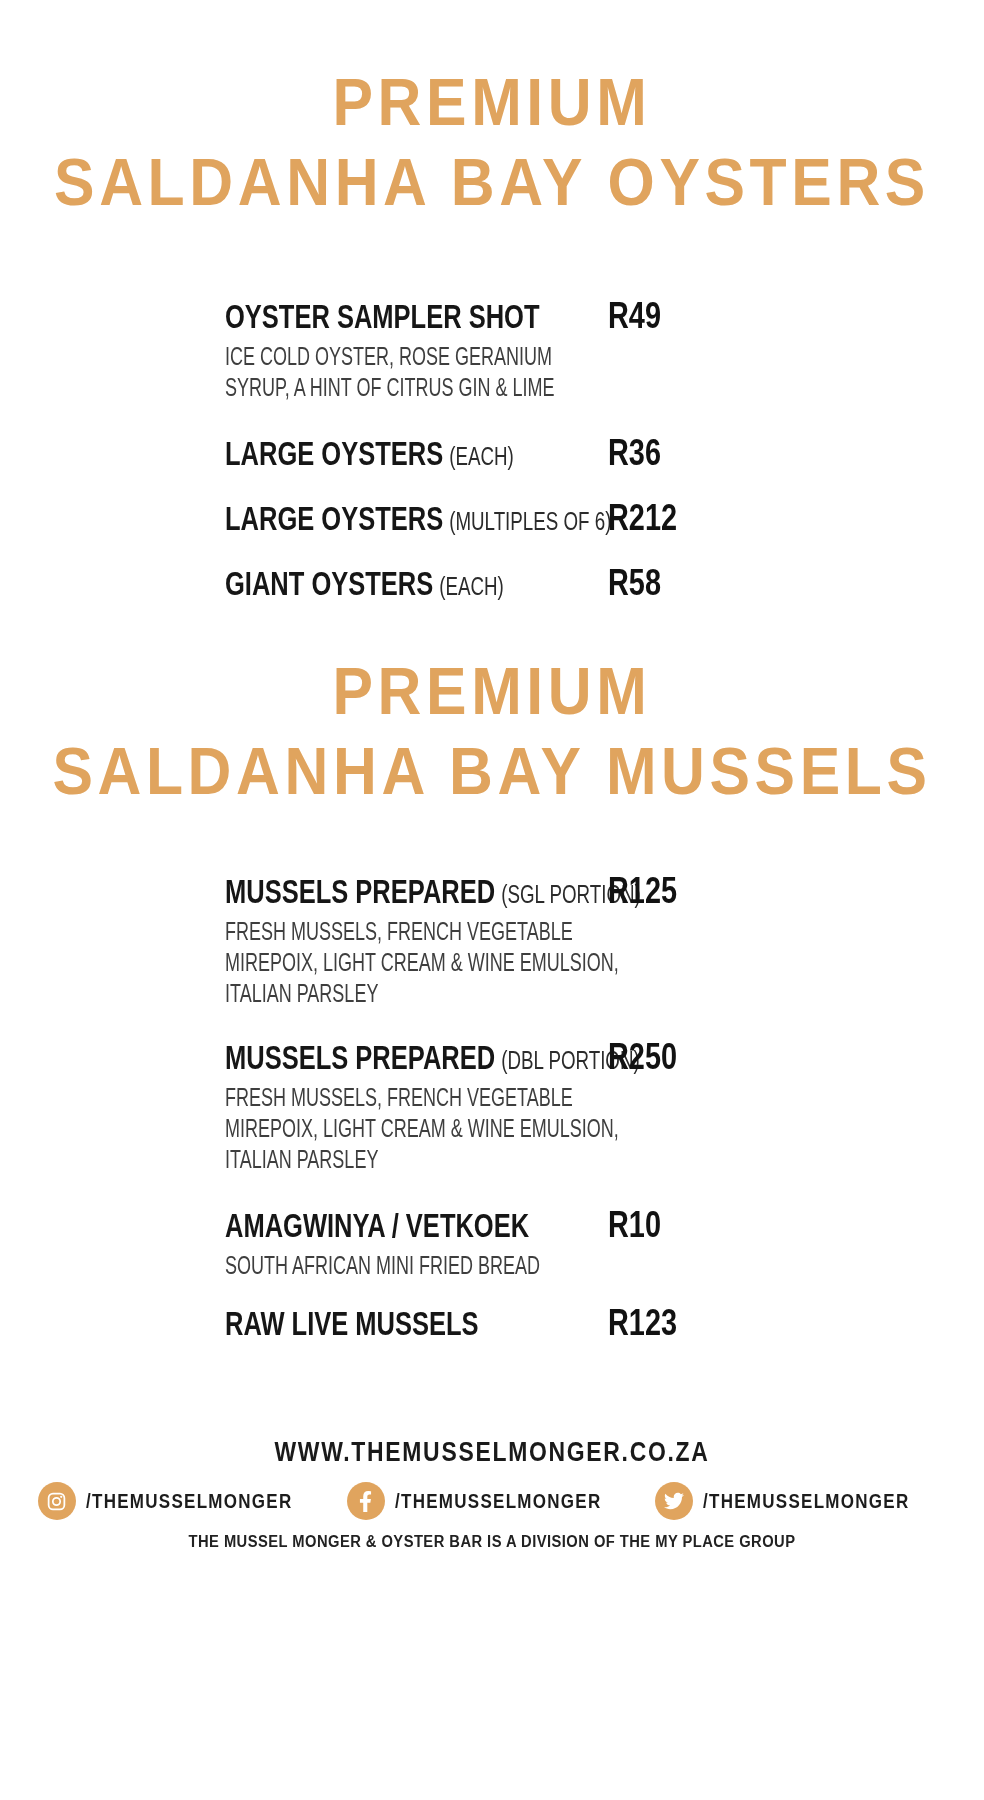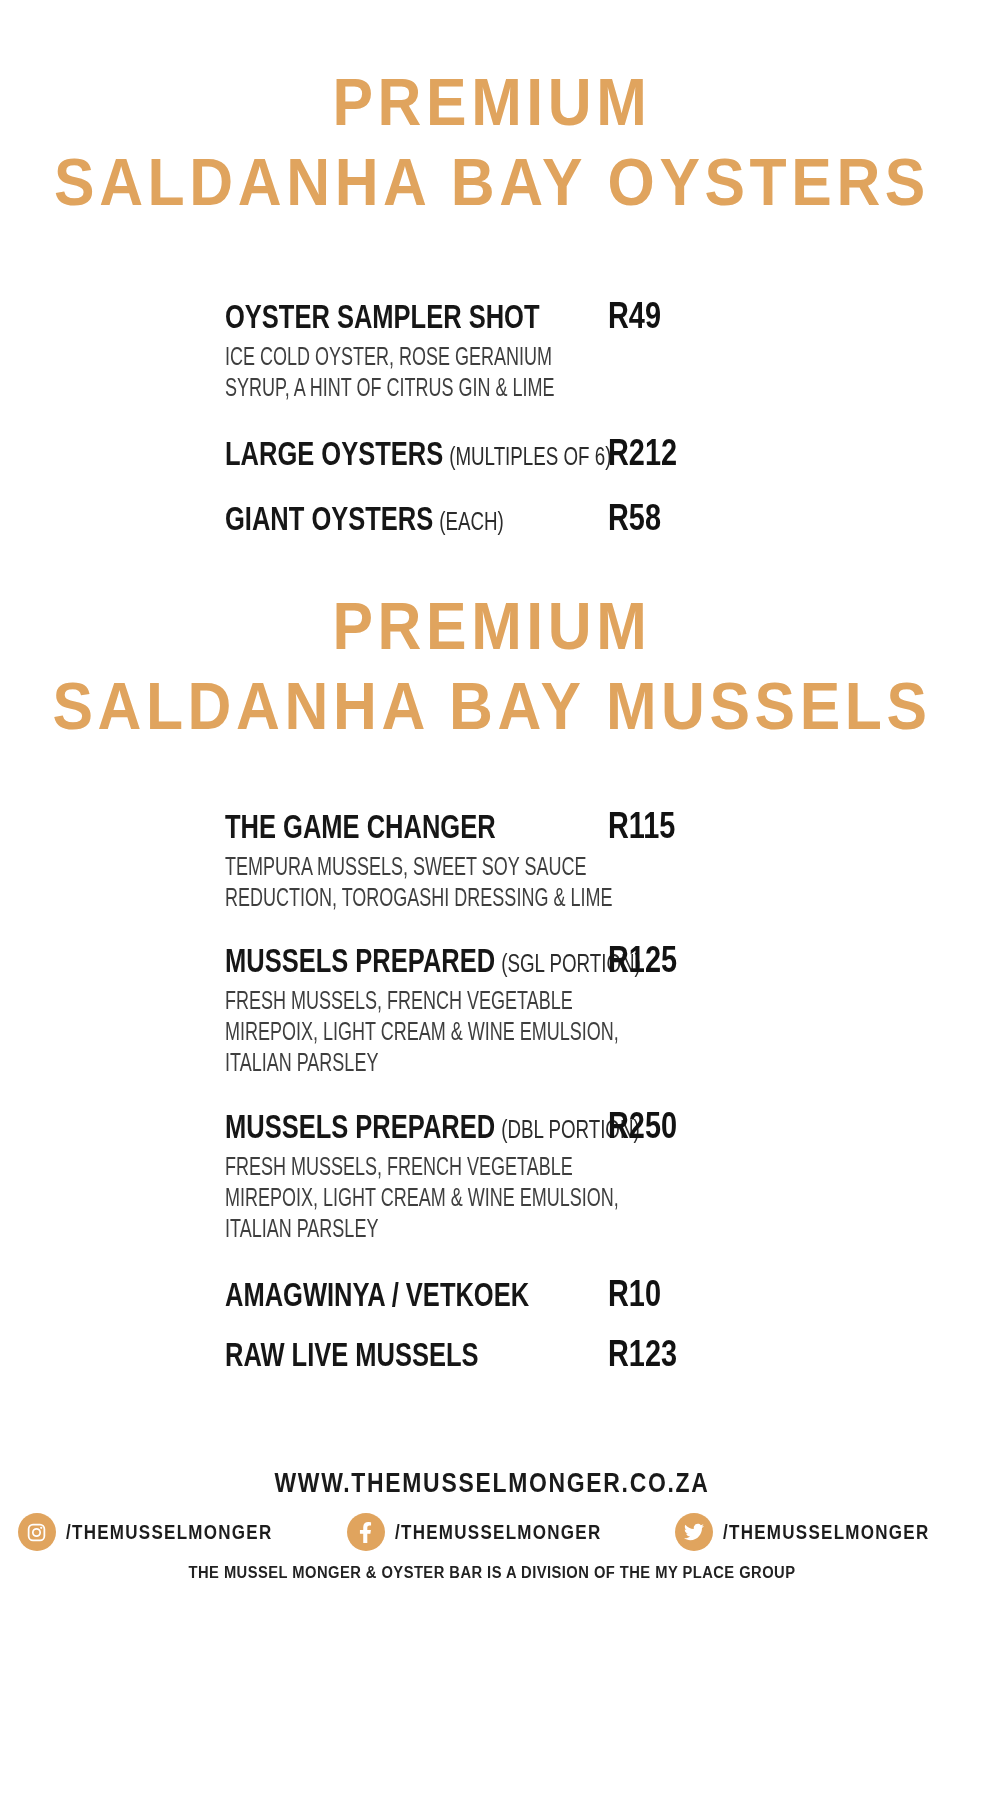--- a/index.html
+++ b/index.html
@@ -35,21 +35,21 @@
   .desc { margin-top:7px; }
   .desc-line {
     display:block; transform:scaleX(0.72); transform-origin:0 50%;
     font-size:25px; line-height:31px; color:#3e3e3e; white-space:nowrap; font-weight:400;
   }
   .footer { margin-top:96px; text-align:center; }
   .website {
     display:block; font-size:27px; line-height:31px; font-weight:700; color:#1a1a1a;
     letter-spacing:2px; transform:scaleX(0.85); transform-origin:50% 50%; white-space:nowrap;
   }
-  .socials { margin-top:14px; display:flex; justify-content:center; align-items:center; gap:38px; }
+  .socials { margin-top:14px; display:flex; justify-content:center; align-items:center; gap:18px; }
   .social { display:flex; align-items:center; gap:10px; }
   .social-icon {
     width:38px; height:38px; border-radius:50%; background:#E0A45E; flex:0 0 auto;
     display:flex; align-items:center; justify-content:center; color:#fff;
   }
   .handle {
     font-size:20px; font-weight:700; color:#1c1c1c; letter-spacing:1.5px;
     transform:scaleX(0.85); transform-origin:0 50%; white-space:nowrap;
   }
   .disclaimer {
@@ -73,20 +73,26 @@
       <div class="item-head">
         <span class="cond"><span class="item-name">OYSTER SAMPLER SHOT</span><span class="item-qual"></span></span>
       </div>
       <div class="price-wrap"><span class="cond">R49</span></div>
       <div class="desc">
         <span class="desc-line">ICE COLD OYSTER, ROSE GERANIUM</span>
         <span class="desc-line">SYRUP, A HINT OF CITRUS GIN &amp; LIME</span>
       </div>
     </div>
 
+    <div class="item mb29">
+      <div class="item-head">
+        <span class="cond"><span class="item-name">LARGE OYSTERS</span><span class="item-qual">(EACH)</span></span>
+      </div>
+      <div class="price-wrap"><span class="cond">R36</span></div>
+    </div>
 
     <div class="item mb29">
       <div class="item-head">
         <span class="cond"><span class="item-name">LARGE OYSTERS</span><span class="item-qual">(MULTIPLES OF 6)</span></span>
       </div>
       <div class="price-wrap"><span class="cond">R212</span></div>
     </div>
 
     <div class="item mb0">
       <div class="item-head">
@@ -97,30 +103,20 @@
 
   </div>
 
   <div class="section-title st2">
     <div>PREMIUM</div>
     <div>SALDANHA BAY MUSSELS</div>
   </div>
 
   <div class="menu menu2">
 
-    <div class="item mb29">
-      <div class="item-head">
-        <span class="cond"><span class="item-name">THE GAME CHANGER</span><span class="item-qual"></span></span>
-      </div>
-      <div class="price-wrap"><span class="cond">R115</span></div>
-      <div class="desc">
-        <span class="desc-line">TEMPURA MUSSELS, SWEET SOY SAUCE</span>
-        <span class="desc-line">REDUCTION, TOROGASHI DRESSING &amp; LIME</span>
-      </div>
-    </div>
 
     <div class="item mb30">
       <div class="item-head">
         <span class="cond"><span class="item-name">MUSSELS PREPARED</span><span class="item-qual">(SGL PORTION)</span></span>
       </div>
       <div class="price-wrap"><span class="cond">R125</span></div>
       <div class="desc">
         <span class="desc-line">FRESH MUSSELS, FRENCH VEGETABLE</span>
         <span class="desc-line">MIREPOIX, LIGHT CREAM &amp; WINE EMULSION,</span>
         <span class="desc-line">ITALIAN PARSLEY</span>
@@ -137,20 +133,23 @@
         <span class="desc-line">MIREPOIX, LIGHT CREAM &amp; WINE EMULSION,</span>
         <span class="desc-line">ITALIAN PARSLEY</span>
       </div>
     </div>
 
     <div class="item mb24">
       <div class="item-head">
         <span class="cond"><span class="item-name">AMAGWINYA / VETKOEK</span><span class="item-qual"></span></span>
       </div>
       <div class="price-wrap"><span class="cond">R10</span></div>
+      <div class="desc">
+        <span class="desc-line">SOUTH AFRICAN MINI FRIED BREAD</span>
+      </div>
     </div>
 
     <div class="item mb0">
       <div class="item-head">
         <span class="cond"><span class="item-name">RAW LIVE MUSSELS</span><span class="item-qual"></span></span>
       </div>
       <div class="price-wrap"><span class="cond">R123</span></div>
     </div>
 
   </div>

